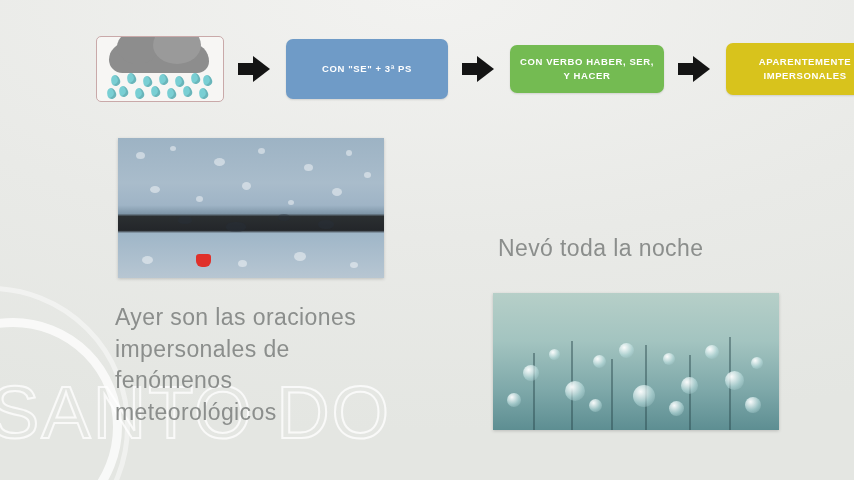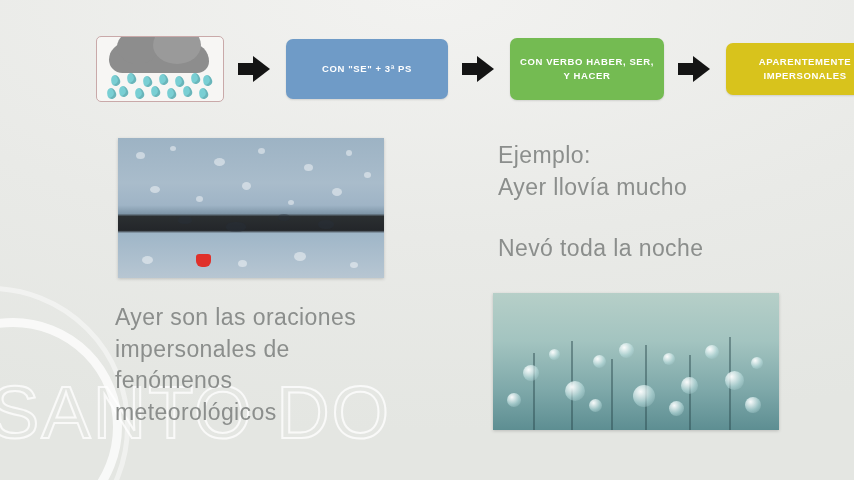--- a/index.html
+++ b/index.html
@@ -75,21 +75,21 @@
     border-top:13px solid transparent;border-bottom:13px solid transparent;
     border-left:17px solid #141414;
   }
   .chip{
     border-radius:7px;display:flex;align-items:center;justify-content:center;
     text-align:center;color:#ffffff;font-size:9.5px;font-weight:bold;
     letter-spacing:.6px;line-height:1.45;padding:0 8px;
     box-shadow:0 1px 2px rgba(0,0,0,.12);
   }
   .chip.blue{width:146px;height:60px;background:#6f9bc7;}
-  .chip.green{width:138px;height:62px;background:#74bb52;}
+  .chip.green{width:138px;height:48px;background:#74bb52;}
   .chip.yellow{width:142px;height:52px;background:#d8c31c;}
 
   
   .photo{position:absolute;background:#cfd6db;box-shadow:0 1px 3px rgba(0,0,0,.18);}
   #photo-rain{
     left:118px;top:138px;width:266px;height:140px;overflow:hidden;
     background:linear-gradient(180deg,#9db3c4 0%,#a9bccb 32%,#9fb4c6 48%,#7f96a8 54%,#2b2f31 56%,#23262a 66%,#9fb6c8 68%,#b7c6d2 100%);
   }
   #photo-rain .blob{position:absolute;border-radius:50%;background:rgba(255,255,255,.45);}
   #photo-rain .dark{position:absolute;border-radius:45%;background:rgba(40,50,60,.35);}
@@ -205,21 +205,19 @@
     <span class="bead" style="left:188px;top:84px;width:17px;height:17px"></span>
     <span class="bead" style="left:212px;top:52px;width:14px;height:14px"></span>
     <span class="bead" style="left:232px;top:78px;width:19px;height:19px"></span>
     <span class="bead" style="left:258px;top:64px;width:12px;height:12px"></span>
     <span class="bead" style="left:14px;top:100px;width:14px;height:14px"></span>
     <span class="bead" style="left:96px;top:106px;width:13px;height:13px"></span>
     <span class="bead" style="left:176px;top:108px;width:15px;height:15px"></span>
     <span class="bead" style="left:252px;top:104px;width:16px;height:16px"></span>
   </div>
 
-  <div class="copy" id="example-block">Ejemplo:
-Ayer llovía mucho</div>
   <div class="copy" id="example-second">Nevó toda la noche</div>
   <div class="copy" id="caption-block">Ayer son las oraciones
 impersonales de
 fenómenos
 meteorológicos</div>
 
 </div>
 
 </body></html>

